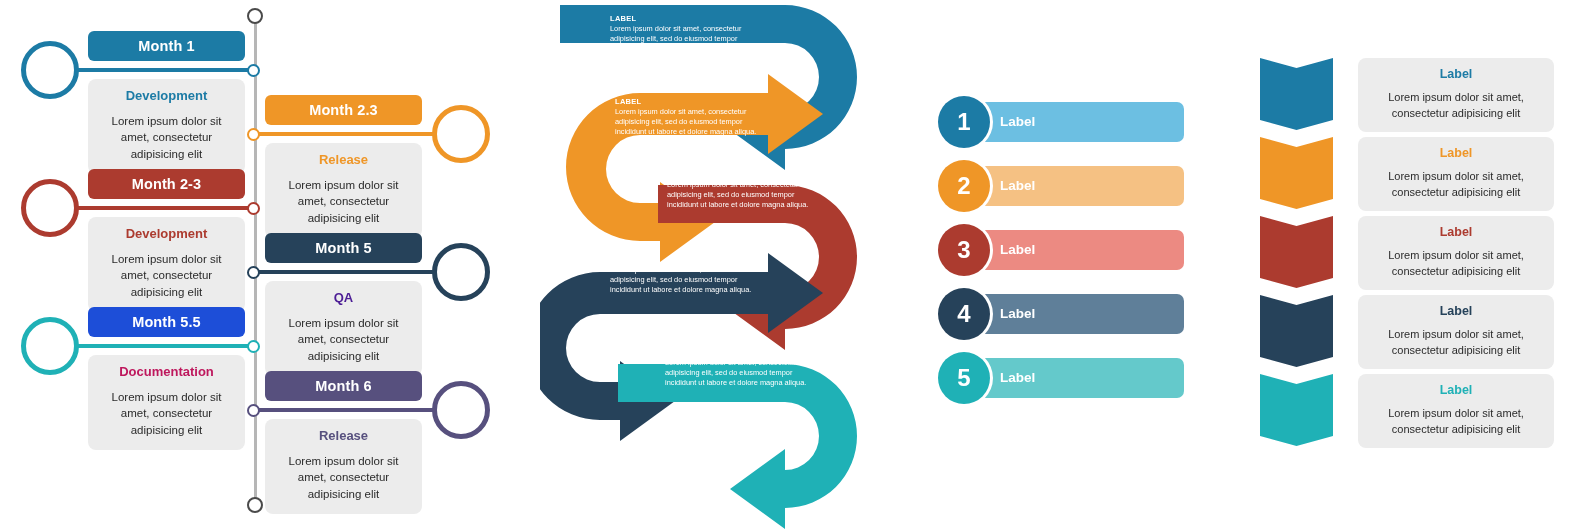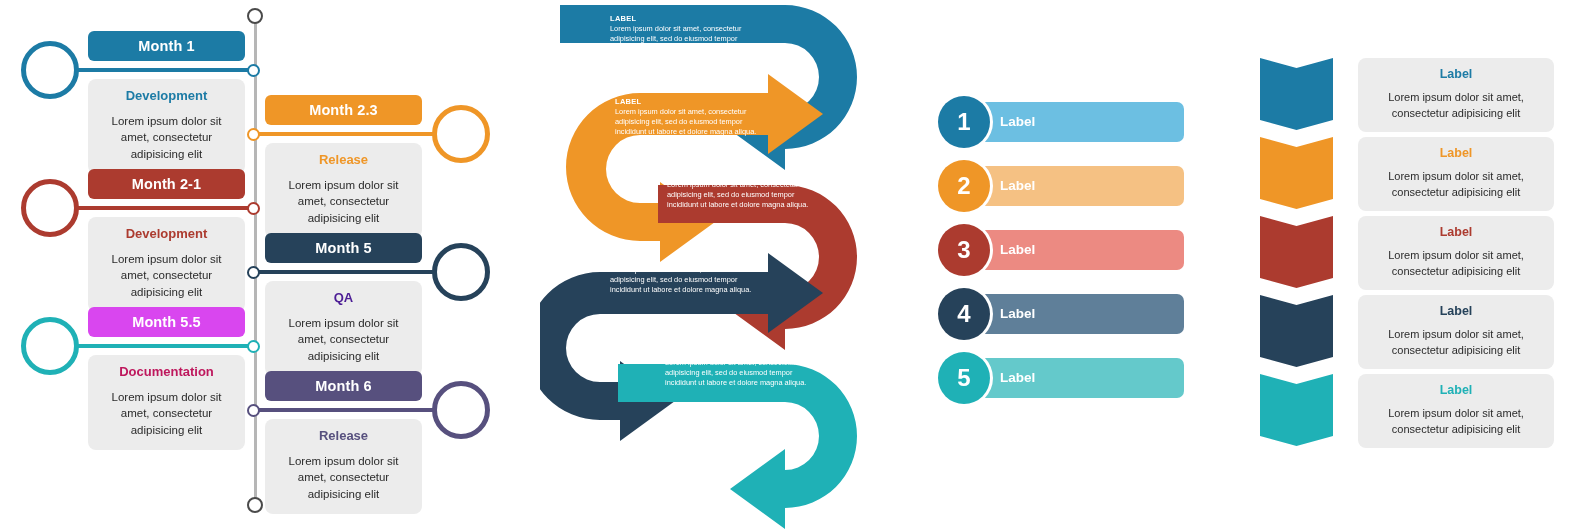--- a/index.html
+++ b/index.html
@@ -210,21 +210,21 @@
       <div class="tl-card-title" id="tlt2" style="color: rgb(239, 150, 39);">Release</div>
       <div class="tl-card-body">Lorem ipsum dolor sit amet, consectetur adipisicing elit</div>
     </div>
   </div>
 
   <div class="tl-row" style="top:206px">
     <div class="tl-connector" id="tlc3" style="left: 46px; width: 200px; background: rgb(172, 59, 47);"></div>
     <div class="tl-bigcircle" id="tlb3" style="left: 13px; border-color: rgb(172, 59, 47);"></div>
     <div class="tl-node" id="tln3" style="border-color: rgb(172, 59, 47);"></div>
     <div class="tl-chip" id="tlchip3" style="left: 80px; top: -37px; background: rgb(172, 59, 47);">
-      <span>Month 2-1</span>
+      <span>Month 2-3</span>
     </div>
     <div class="tl-card" style="left:80px;top:11px">
       <div class="tl-card-title" id="tlt3" style="color: rgb(172, 59, 47);">Development</div>
       <div class="tl-card-body">Lorem ipsum dolor sit amet, consectetur adipisicing elit</div>
     </div>
   </div>
 
   <div class="tl-row" style="top:270px">
     <div class="tl-connector" id="tlc4" style="left: 246px; width: 200px; background: rgb(38, 66, 90);"></div>
     <div class="tl-bigcircle" id="tlb4" style="left: 424px; border-color: rgb(38, 66, 90);"></div>
@@ -235,21 +235,21 @@
     <div class="tl-card" style="left:257px;top:11px">
       <div class="tl-card-title" id="tlt4" style="color: #4c1d95;">QA</div>
       <div class="tl-card-body">Lorem ipsum dolor sit amet, consectetur adipisicing elit</div>
     </div>
   </div>
 
   <div class="tl-row" style="top:344px">
     <div class="tl-connector" id="tlc5" style="left: 46px; width: 200px; background: rgb(31, 177, 182);"></div>
     <div class="tl-bigcircle" id="tlb5" style="left: 13px; border-color: rgb(31, 177, 182);"></div>
     <div class="tl-node" id="tln5" style="border-color: rgb(31, 177, 182);"></div>
-    <div class="tl-chip" id="tlchip5" style="left: 80px; top: -37px; background: #d946ef;">
+    <div class="tl-chip" id="tlchip5" style="left: 80px; top: -37px; background: #1d4ed8;">
       <span>Month 5.5</span>
     </div>
     <div class="tl-card" style="left:80px;top:11px">
       <div class="tl-card-title" id="tlt5" style="color: #be185d;">Documentation</div>
       <div class="tl-card-body">Lorem ipsum dolor sit amet, consectetur adipisicing elit</div>
     </div>
   </div>
 
   <div class="tl-row" style="top:408px">
     <div class="tl-connector" id="tlc6" style="left: 246px; width: 200px; background: rgb(87, 80, 126);"></div>

